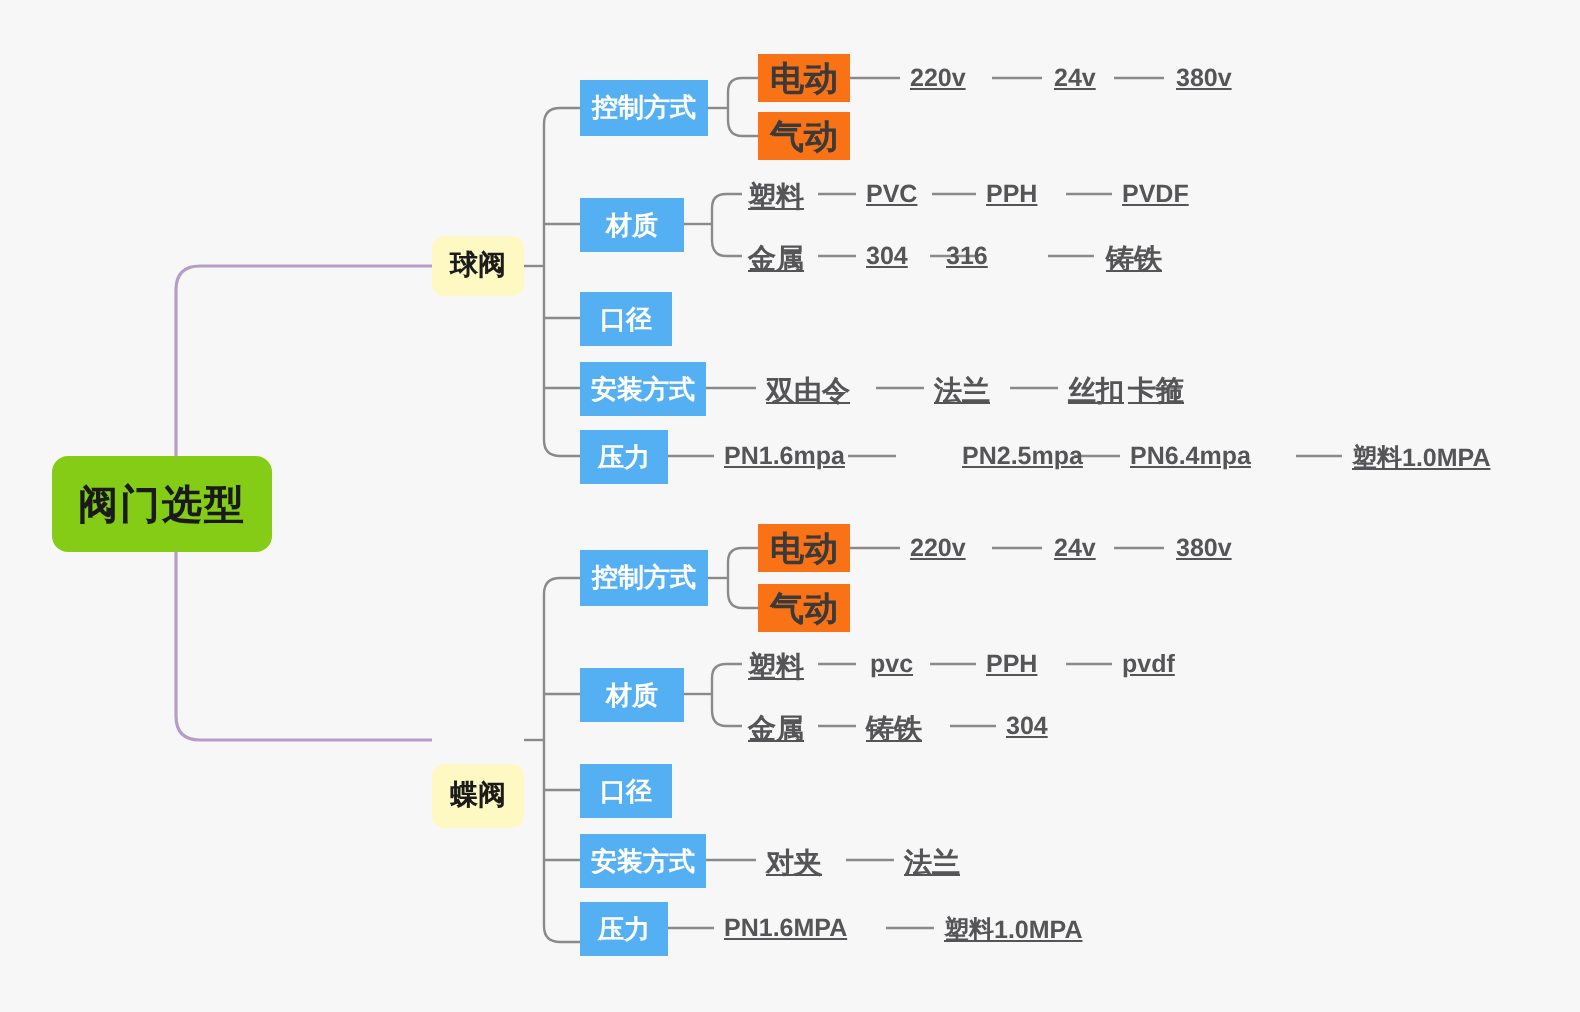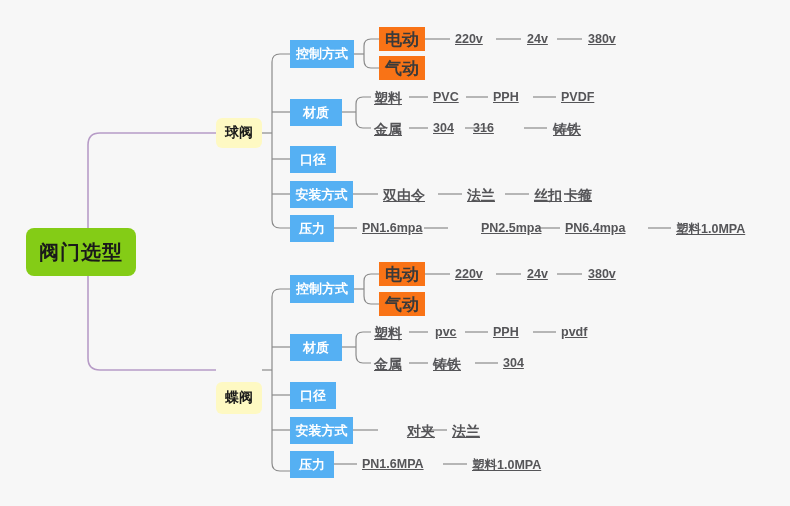--- a/index.html
+++ b/index.html
@@ -280,21 +280,21 @@
       <span>304</span>
     </div>
 
   <div class="node topic-node" style="left:290px;top:382px;width:46px;height:27px;">
     <span>口径</span>
   </div>
 
   <div class="node topic-node" style="left:290px;top:417px;width:63px;height:27px;">
     <span>安装方式</span>
   </div>
-  <div class="leaf-text leaf-cn" style="left:383px;top:423px;margin-left:24px;">
+  <div class="leaf-text leaf-cn" style="left:383px;top:423px;">
       <span>对夹</span>
     </div>
   <div class="leaf-text leaf-cn" style="left:452px;top:423px;">
       <span>法兰</span>
     </div>
 
   <div class="node topic-node" style="left:290px;top:451px;width:44px;height:27px;">
     <span>压力</span>
   </div>
   <div class="leaf-text" style="left:362px;top:457px;">

